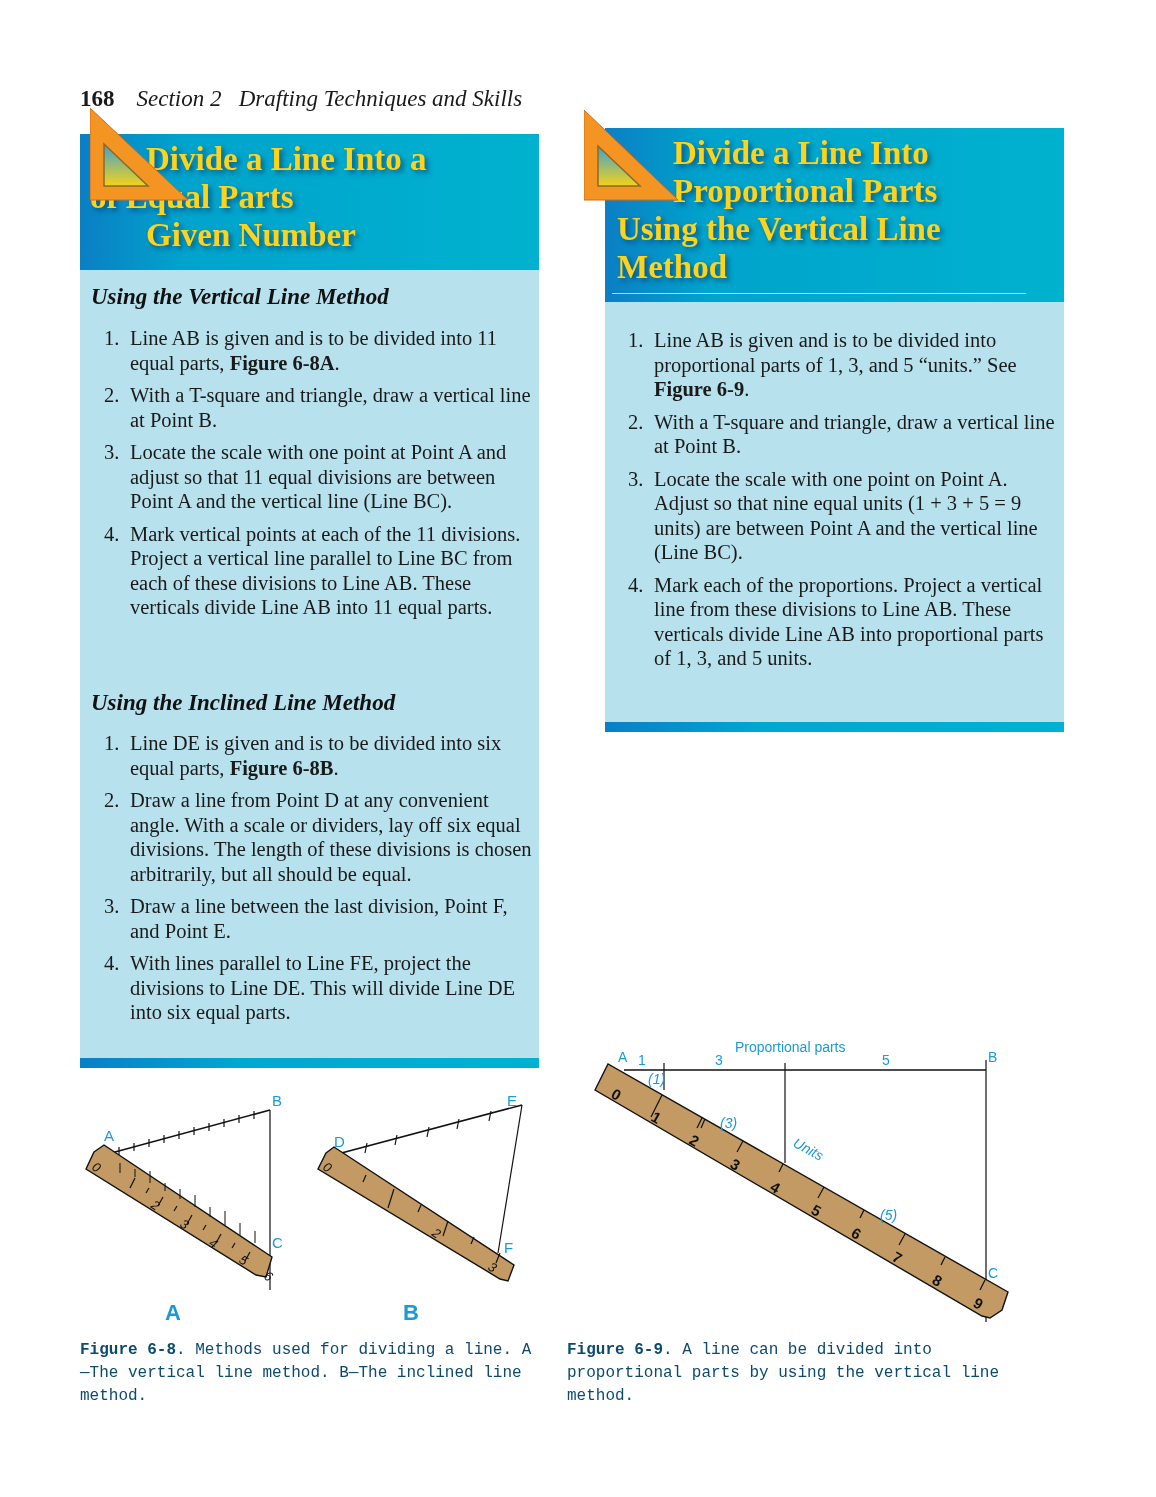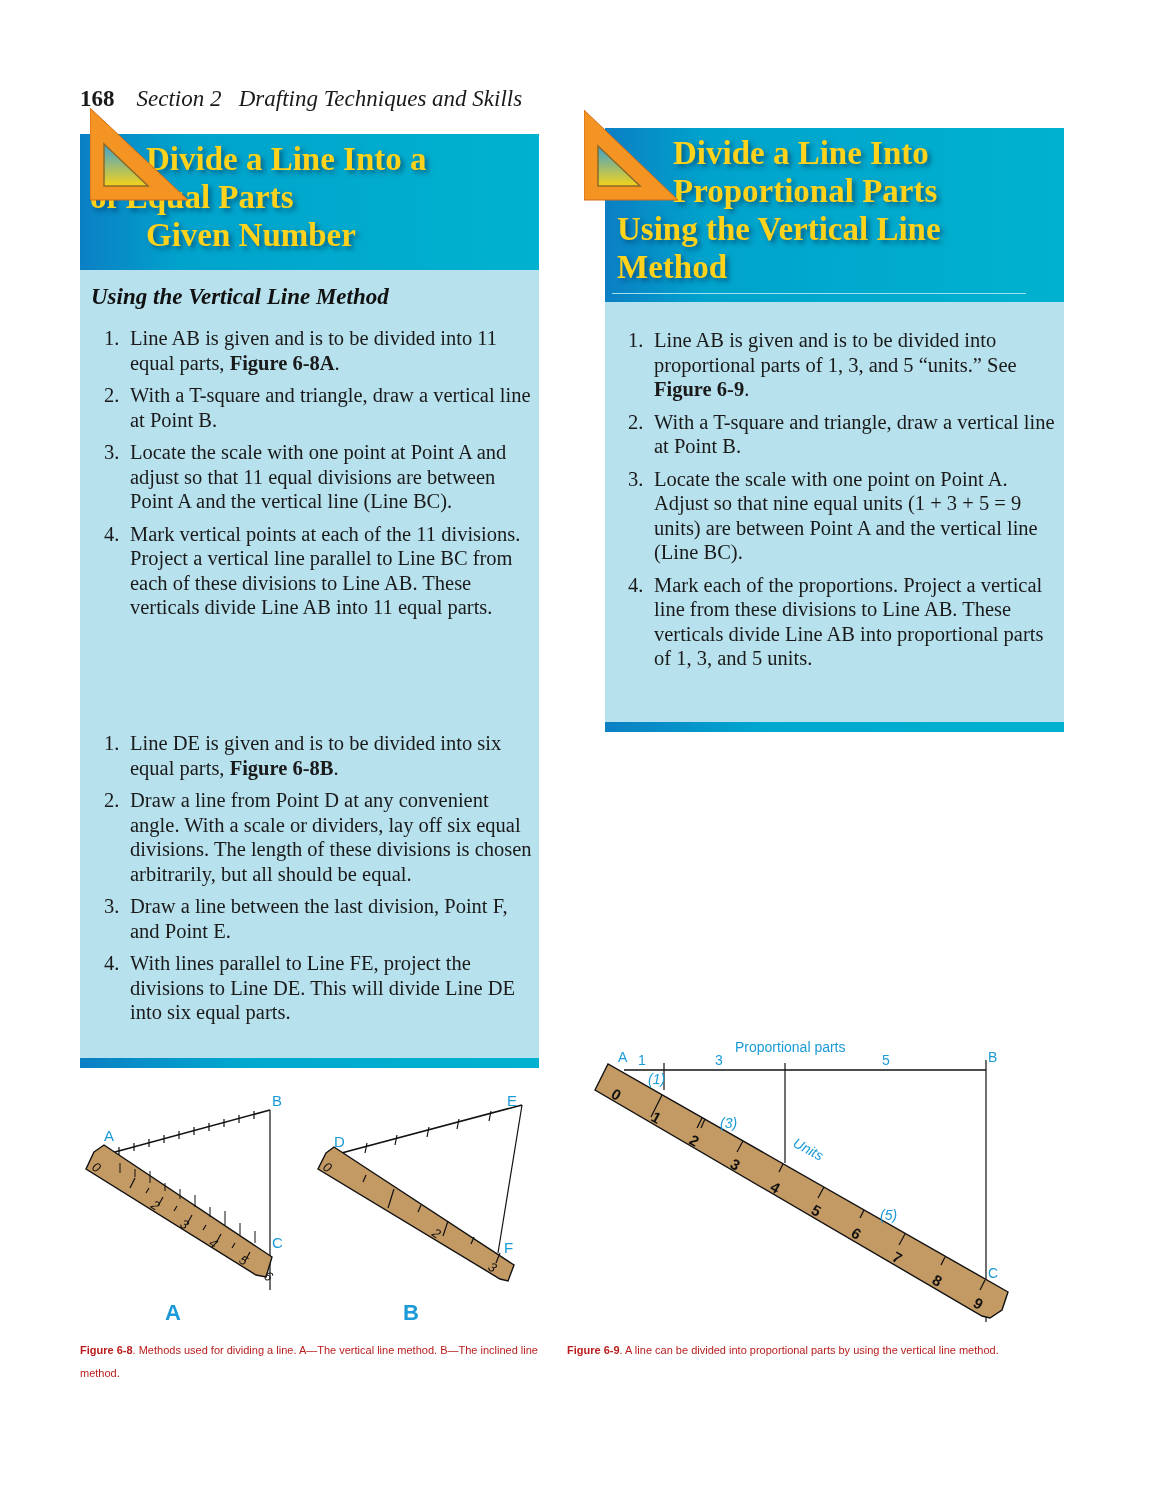--- a/index.html
+++ b/index.html
@@ -28,21 +28,21 @@
   .tri { position: absolute; }
 
   .sub-h { position: absolute; font-style: italic; font-weight: bold; font-size: 23px; color: #111; }
   ol.steps { position: absolute; list-style: none; font-size: 20.5px; line-height: 24.5px; color: #1a1a1a; }
   ol.steps li { position: relative; padding-left: 26px; margin-bottom: 8px; }
   ol.steps li .num { position: absolute; left: 0; top: 0; }
   ol.steps b { font-weight: bold; }
 
   .fig { position: absolute; }
   .fig-letter { position: absolute; font-family: "Liberation Sans", sans-serif; font-weight: bold; font-size: 22px; color: #1a9ad6; }
-  .caption { position: absolute; font-family: Liberation Sans, sans-serif; font-size: 11px; line-height: 23px; color: #b91c1c; }
+  .caption { position: absolute; font-family: Liberation Mono, monospace; font-size: 16px; line-height: 23px; color: #0c4a6e; }
   .caption b { font-weight: bold; }
   svg text { font-family: "Liberation Sans", sans-serif; }
 </style>
 </head>
 <body>
 
 <div class="running-head">
   <span class="pg">168</span>
   <span class="sec"><span>Section 2</span>&nbsp;&nbsp;&nbsp;<span>Drafting Techniques and Skills</span></span>
 </div>
@@ -56,20 +56,21 @@
   </div>
 
   <div class="sub-h" style="left:11px; top:150px;">Using the Vertical Line Method</div>
   <ol class="steps" style="left:24px; top:192px; width:430px;">
     <li><span class="num">1.</span><span>Line AB is given and is to be divided into 11 equal parts, </span><b>Figure 6-8A</b><span>.</span></li>
     <li><span class="num">2.</span><span>With a T-square and triangle, draw a vertical line at Point B.</span></li>
     <li><span class="num">3.</span><span>Locate the scale with one point at Point A and adjust so that 11 equal divisions are between Point A and the vertical line (Line BC).</span></li>
     <li><span class="num">4.</span><span>Mark vertical points at each of the 11 divisions. Project a vertical line parallel to Line BC from each of these divisions to Line AB. These verticals divide Line AB into 11 equal parts.</span></li>
   </ol>
 
+  <div class="sub-h" style="left:11px; top:556px;">Using the Inclined Line Method</div>
   <ol class="steps" style="left:24px; top:597px; width:430px;">
     <li><span class="num">1.</span><span>Line DE is given and is to be divided into six equal parts, </span><b>Figure 6-8B</b><span>.</span></li>
     <li><span class="num">2.</span><span>Draw a line from Point D at any convenient angle. With a scale or dividers, lay off six equal divisions. The length of these divisions is chosen arbitrarily, but all should be equal.</span></li>
     <li><span class="num">3.</span><span>Draw a line between the last division, Point F, and Point E.</span></li>
     <li><span class="num">4.</span><span>With lines parallel to Line FE, project the divisions to Line DE. This will divide Line DE into six equal parts.</span></li>
   </ol>
   <div class="box-footer"></div>
 </div>
 
 <svg class="tri" style="left:90px; top:108px;" width="100" height="94" viewBox="0 0 100 94">

